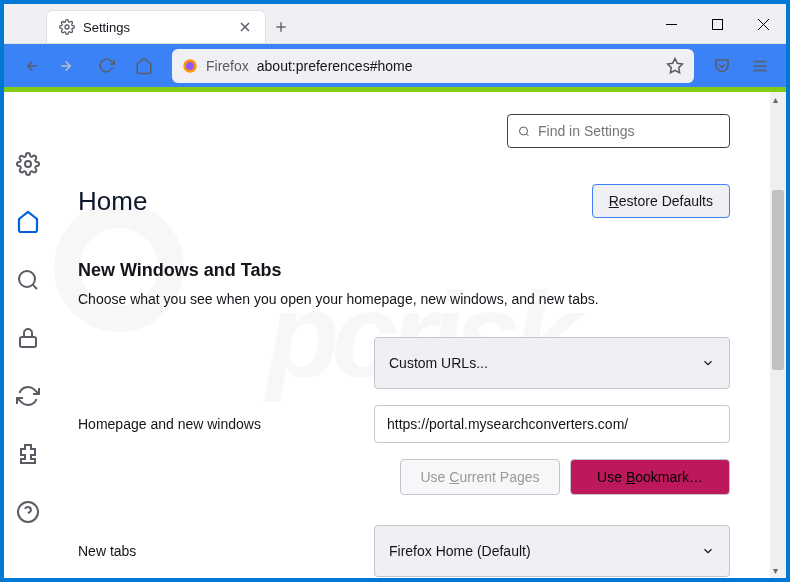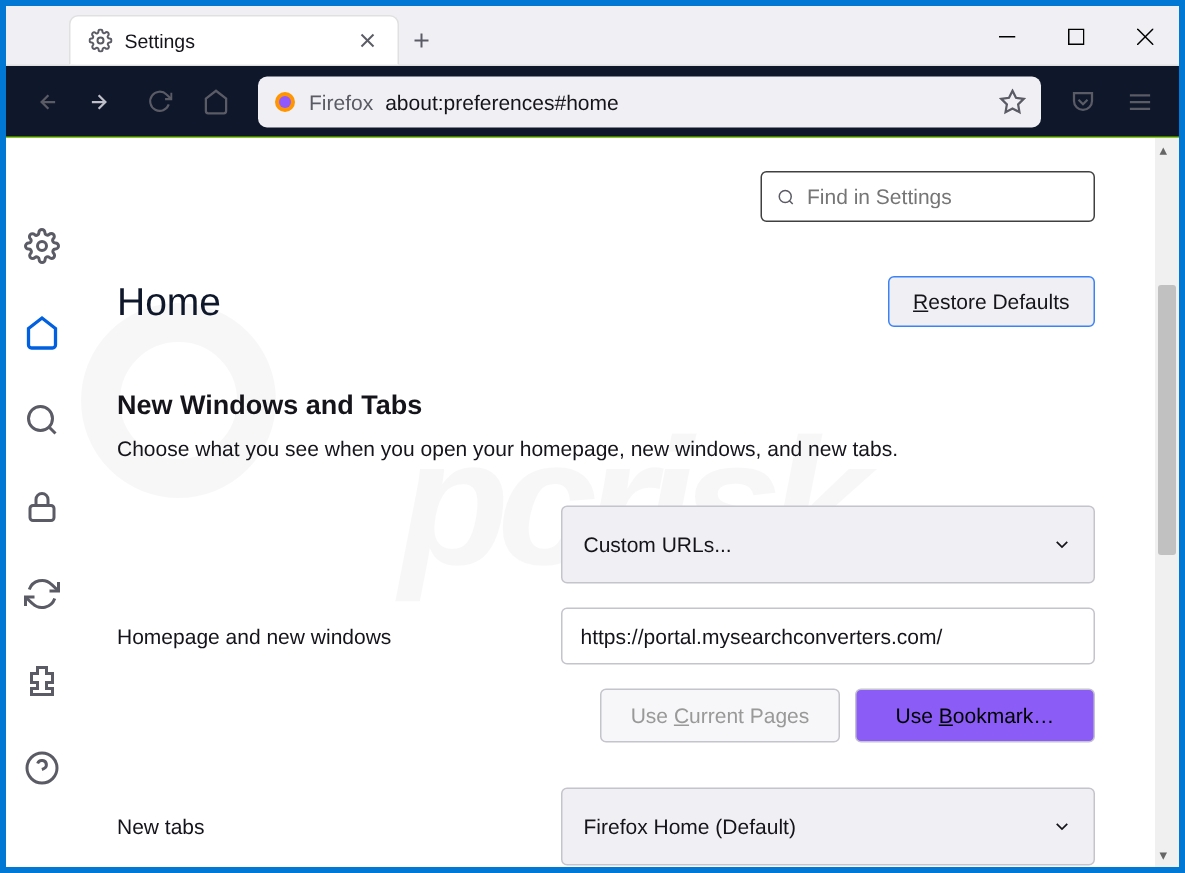--- a/index.html
+++ b/index.html
@@ -11,21 +11,21 @@
     .tab { display: flex; align-items: center; background: #fff; border-radius: 6px 6px 0 0; margin: 6px 0 0 42px; padding: 0 12px; min-width: 220px; border: 1px solid #e0e0e0; border-bottom: none; }
     .tab-icon { width: 16px; height: 16px; margin-right: 8px; color: #5b5b66; }
     .tab-title { font-size: 13px; color: #15141a; flex: 1; }
     .tab-close { width: 16px; height: 16px; color: #5b5b66; cursor: pointer; }
     .new-tab { width: 30px; display: flex; align-items: center; justify-content: center; margin-top: 6px; color: #5b5b66; }
     .titlebar-spacer { flex: 1; }
     .win-controls { display: flex; }
     .win-btn { width: 46px; height: 40px; display: flex; align-items: center; justify-content: center; color: #000; }
     
     
-    .toolbar { height: 48px; display: flex; align-items: center; padding: 0 10px; gap: 6px; background: #0f172a; border-bottom: 1px solid #84cc16; }
+    .toolbar { height: 48px; display: flex; align-items: center; padding: 0 10px; gap: 6px; background: #3b82f6; border-bottom: 5px solid #84cc16; }
     .nav-btn { width: 32px; height: 32px; display: flex; align-items: center; justify-content: center; color: #5b5b66; border-radius: 4px; }
     .nav-btn.disabled { color: #bfbfc9; }
     .urlbar { flex: 1; height: 34px; background: #f0f0f4; border-radius: 6px; display: flex; align-items: center; padding: 0 10px; gap: 8px; margin: 0 6px; }
     .urlbar-icon { width: 16px; height: 16px; }
     .url-prefix { font-size: 14px; color: #5b5b66; }
     .url-text { font-size: 14px; color: #15141a; flex: 1; }
     .urlbar-star { margin-left: auto; color: #5b5b66; }
     
     
     .content-wrap { flex: 1; display: flex; position: relative; overflow: hidden; }
@@ -48,21 +48,21 @@
     
     .form-row { display: flex; align-items: center; margin-bottom: 16px; gap: 16px; }
     .form-label { width: 280px; font-size: 14px; color: #15141a; }
     .form-ctrl { flex: 1; }
     .select { height: 52px; border: 1px solid #c4c4cc; border-radius: 4px; background: #f0f0f4; display: flex; align-items: center; padding: 0 14px; font-size: 14px; color: #15141a; position: relative; }
     .select .chev { margin-left: auto; }
     .text-input { width: 100%; height: 38px; border: 1px solid #c4c4cc; border-radius: 4px; padding: 0 12px; font-size: 14px; color: #15141a; outline: none; }
     
     .btn-row { display: flex; gap: 10px; margin-bottom: 30px; }
     .btn-row-label { width: 280px; }
-    .btn { height: 36px; padding: 0 16px; border: 1px solid #c4c4cc; background: #8b5cf6; border-radius: 4px; font-size: 14px; cursor: pointer; min-width: 160px; }
+    .btn { height: 36px; padding: 0 16px; border: 1px solid #c4c4cc; background: #be185d; border-radius: 4px; font-size: 14px; cursor: pointer; min-width: 160px; }
     .btn.disabled { color: #999; background: #f7f7f9; margin-left: 32px; }
     .btn u { text-decoration: underline; }
     
     .scrollbar { position: absolute; right: 0; top: 0; width: 16px; background: #f0f0f0; height: 100%; }
     .scroll-thumb { position: absolute; right: 2px; top: 98px; width: 12px; height: 180px; background: #c1c1c1; border-radius: 2px; }
     .scroll-up-icon, .scroll-down-icon { position: absolute; left: 3px; font-size: 10px; color: #666; }
     .scroll-up-icon { top: 2px; }
     .scroll-down-icon { bottom: 2px; }
     
     

